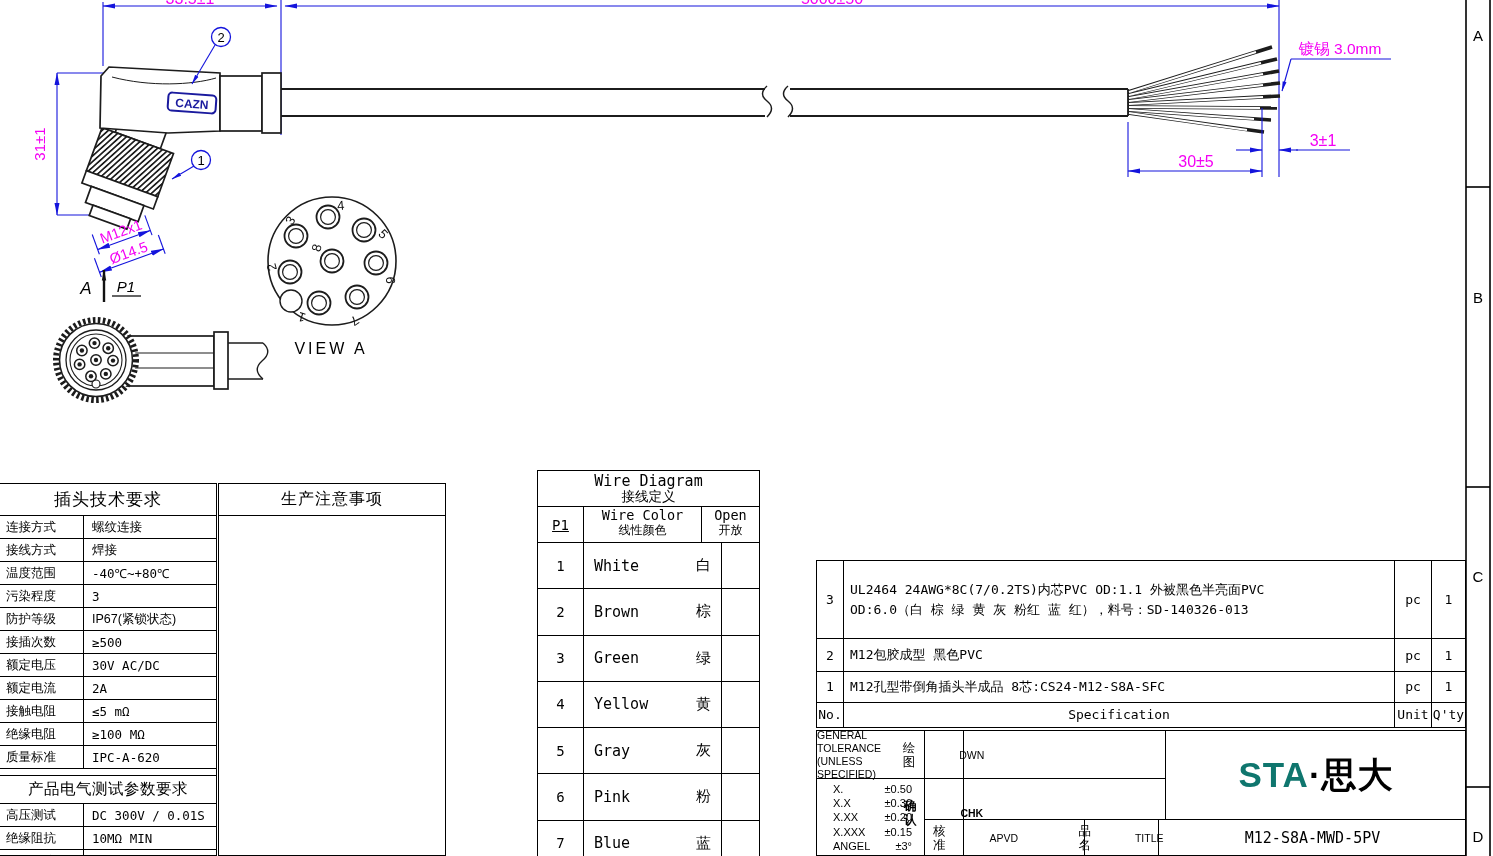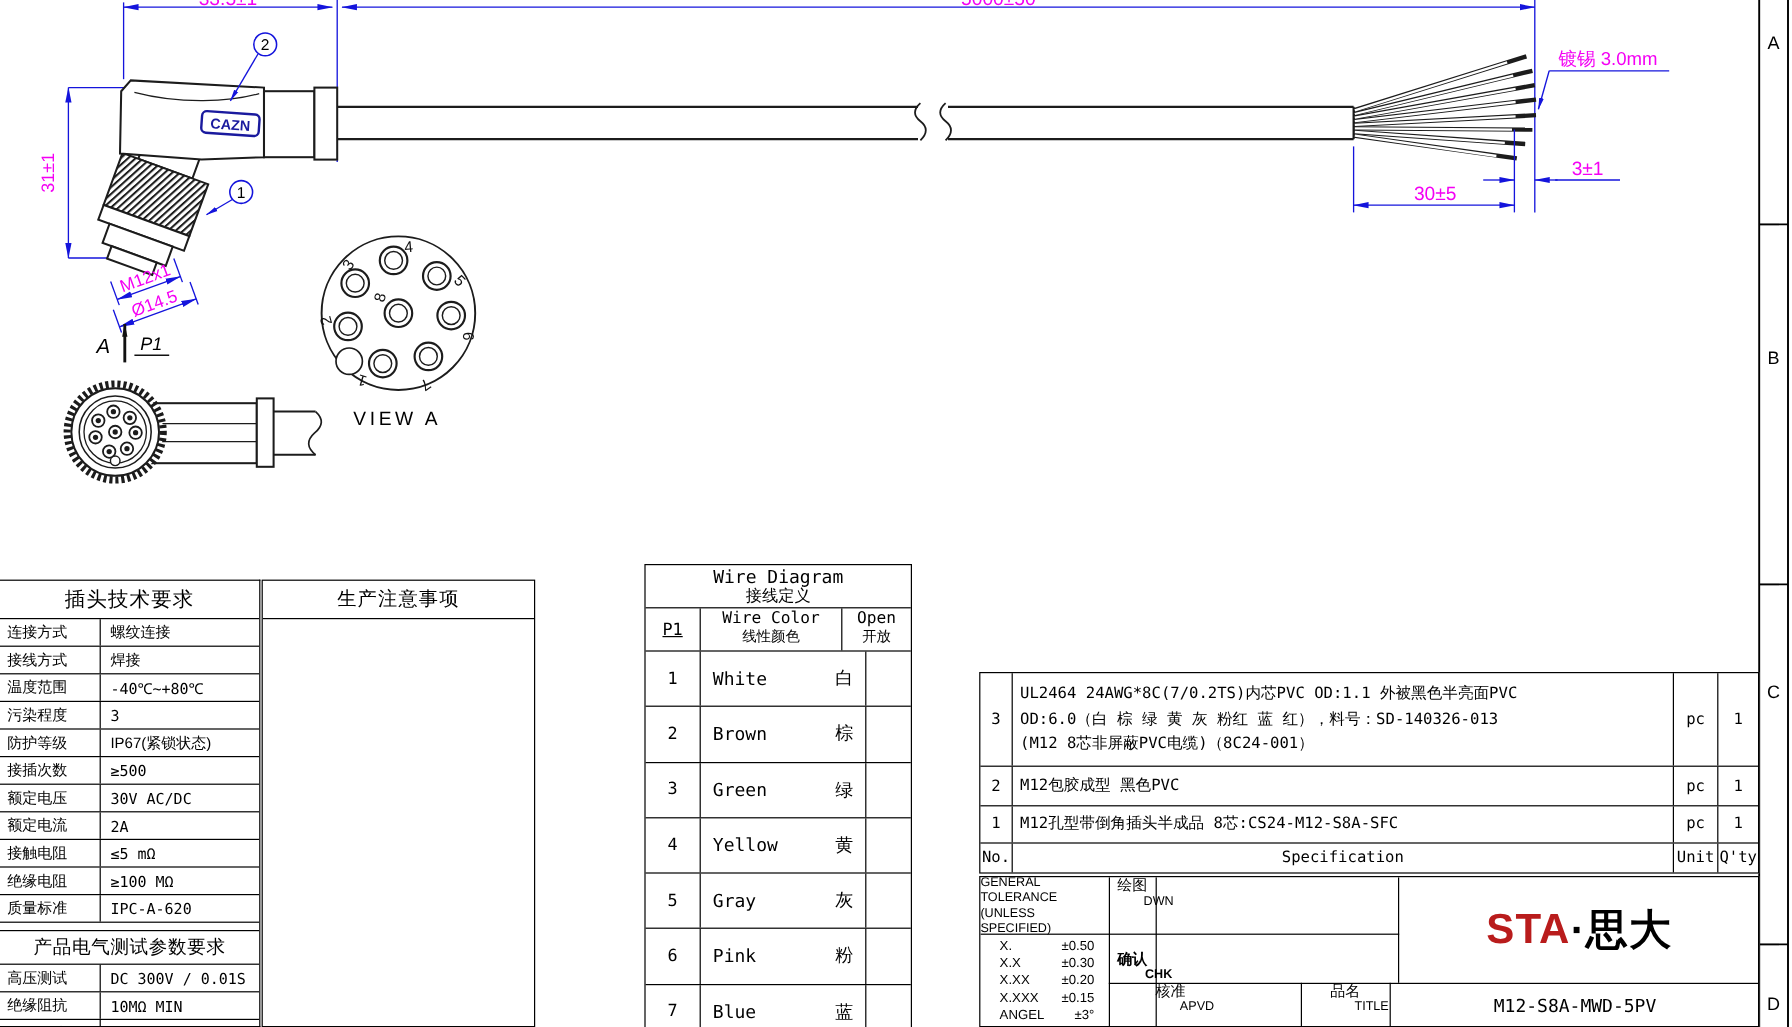--- a/index.html
+++ b/index.html
@@ -43,29 +43,29 @@
   .brow .no{width:26px;border-right:1.1px solid #000;display:flex;align-items:center;justify-content:center;font-size:13px;}
   .brow .sp{flex:1;border-right:1.1px solid #000;display:flex;flex-direction:column;justify-content:center;padding:2px 6px;font-size:13px;line-height:1.55;}
   .brow .un{width:36px;border-right:1.1px solid #000;display:flex;align-items:center;justify-content:center;font-size:13px;}
   .brow .qt{width:33px;display:flex;align-items:center;justify-content:center;font-size:13px;}
   #bom .r3{height:78px;}  #bom .r2{height:32px;}  #bom .r1{height:30px;}  #bom .rh{flex:1;}
   #bom .rh .sp{align-items:center;}
   
   #tblock{left:816px;top:730px;width:650px;height:126px;overflow:hidden;}
   #tblock .ln{position:absolute;background:#000;}
   .cell{position:absolute;box-sizing:border-box;}
-  .stack{display:flex;flex-direction:column;align-items:center;height:100%;}
+  .stack{display:flex;flex-direction:row;align-items:center;justify-content:center;height:100%;}
   .stack .zh{font-size:12.5px;line-height:14px;}
   .stack .en{font-size:10.5px;line-height:12px;padding-left:44px;}
   #tolhd{left:0;top:0;width:107px;height:47px;display:flex;flex-direction:column;align-items:center;justify-content:center;font-size:10.5px;line-height:13px;}
   #tolvals{left:0;top:47px;width:107px;height:79px;padding:4px 12px 0 16px;font-size:11px;line-height:14.2px;}
   #tolvals div{display:flex;justify-content:space-between;}
   #logo{left:348px;top:0;width:302px;height:88px;display:flex;align-items:center;justify-content:center;
         font-weight:bold;font-size:35px;letter-spacing:1px;}
-  #logo .b{color:#b91c1c;}
+  #logo .b{color:#0f766e;}
   #partno{left:341px;top:88px;width:309px;height:38px;display:flex;align-items:center;justify-content:center;font-size:15px;}
   .dimtx{fill:#f400f4;font-family:"Liberation Sans",sans-serif;}
   .ztx{fill:#000;font-family:"Liberation Sans",sans-serif;}
 </style>
 </head>
 <body>
 
 <div id="sheet">
 
 <svg id="cad" width="1493" height="856" viewBox="0 0 1493 856">
@@ -434,21 +434,20 @@
         <div class="c3"></div>
       </div>
   </div>
 
   <div id="bom" class="tbl">
     <div class="brow r3">
       <div class="no mono">3</div>
       <div class="sp mono">
         <div>UL2464 24AWG*8C(7/0.2TS)内芯PVC OD:1.1 外被黑色半亮面PVC</div>
         <div>OD:6.0（白 棕 绿 黄 灰 粉红 蓝 红），料号：SD-140326-013</div>
-        <div>(M12 8芯非屏蔽PVC电缆)（8C24-001）</div>
       </div>
       <div class="un mono">pc</div>
       <div class="qt mono">1</div>
     </div>
     <div class="brow r2">
       <div class="no mono">2</div>
       <div class="sp mono">
           <div>M12包胶成型 黑色PVC</div>
         </div>
       <div class="un mono">pc</div>

